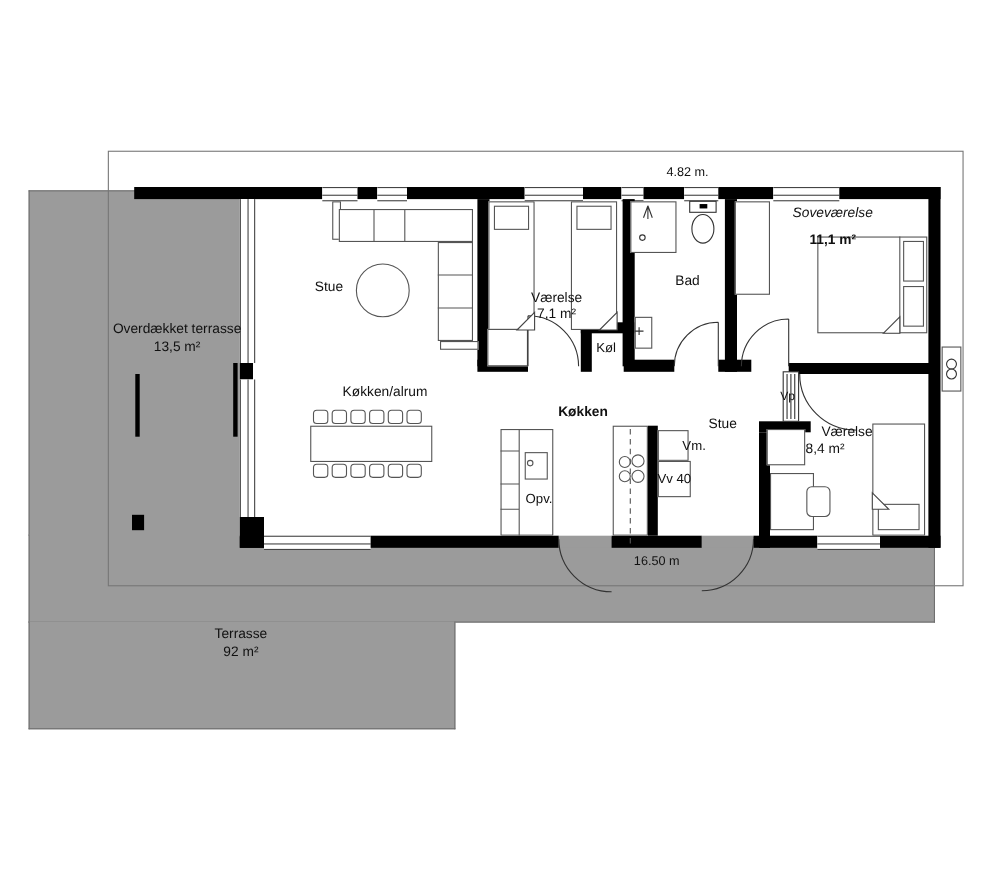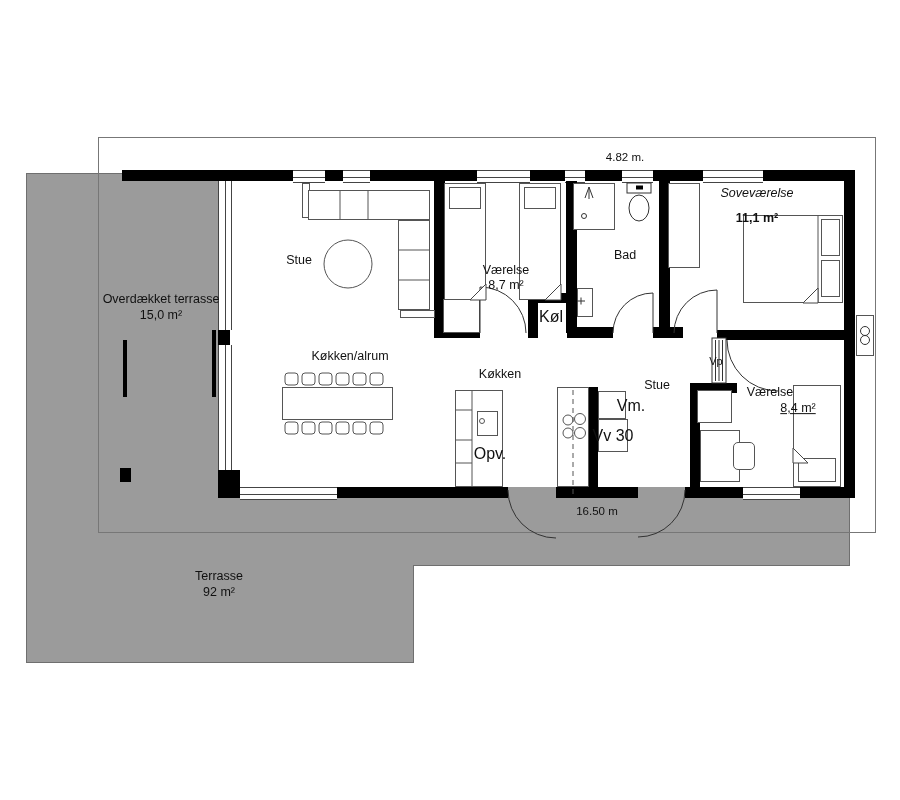--- a/index.html
+++ b/index.html
@@ -8,21 +8,21 @@
   .gray{position:absolute;background:#9b9b9b;}
   .wall{position:absolute;background:#000;z-index:3;}
   .winH{position:absolute;background:#fff;border-top:1px solid #444;border-bottom:1px solid #444;z-index:3;}
   .winH::after{content:"";position:absolute;left:0;right:0;top:50%;height:1px;background:#444;}
   .winV{position:absolute;background:#fff;border-left:1px solid #444;border-right:1px solid #444;z-index:3;}
   .winV::after{content:"";position:absolute;top:0;bottom:0;left:50%;width:1px;background:#444;}
   .opening{position:absolute;background:#9b9b9b;z-index:3;}
   .furn{position:absolute;background:#fff;border:1px solid #555;z-index:3;box-sizing:border-box;}
   .lbl{position:absolute;transform:translate(-50%,-50%);white-space:nowrap;z-index:6;
        font-size:12.5px;line-height:1.1;}
-  .lbl.small{font-size:16px;}
+  .lbl.small{font-size:12px;}
   .lbl.tiny{font-size:11px;}
   svg.lines{position:absolute;left:0;top:0;z-index:4;pointer-events:none;}
   #outline{position:absolute;border:1px solid #777;background:transparent;z-index:1;}
   .floor{position:absolute;background:#fff;z-index:2;}
 </style>
 </head>
 <body>
 
 <div id="plan">
 
@@ -161,34 +161,34 @@
         <rect x="302" y="422" width="13" height="12" rx="3"></rect>
       <rect x="319" y="422" width="13" height="12" rx="3"></rect>
         <rect x="336" y="422" width="13" height="12" rx="3"></rect>
       <rect x="353" y="422" width="13" height="12" rx="3"></rect>
         <rect x="370" y="422" width="13" height="12" rx="3"></rect>
     </g>
   </svg>
 
   <div class="lbl" style="left:299px;top:261px;">Stue</div>
   <div class="lbl" style="left:350px;top:357px;">Køkken/alrum</div>
-  <div class="lbl" style="left:500px;top:375px;">Køkken</div>
+  <div class="lbl" style="left:530px;top:375px;font-weight:bold;">Køkken</div>
   <div class="lbl" style="left:657px;top:386px;">Stue</div>
   <div class="lbl" style="left:625px;top:256px;">Bad</div>
   <div class="lbl small" style="left:551px;top:317px;">Køl</div>
   <div class="lbl" style="left:506px;top:271px;">Værelse</div>
-  <div class="lbl" style="left:506px;top:286px;">8,7 m²</div>
+  <div class="lbl" style="left:506px;top:286px;">7,1 m²</div>
   <div class="lbl" style="left:757px;top:194px;font-style:italic;">Soveværelse</div>
   <div class="lbl" style="left:757px;top:219px;font-weight:bold;">11,1 m²</div>
   <div class="lbl" style="left:770px;top:393px;">Værelse</div>
-  <div class="lbl" style="left:798px;top:409px;text-decoration:underline;">8,4 m²</div>
+  <div class="lbl" style="left:750px;top:409px;">8,4 m²</div>
   <div class="lbl" style="left:161px;top:300px;">Overdækket terrasse</div>
-  <div class="lbl" style="left:161px;top:316px;">15,0 m²</div>
+  <div class="lbl" style="left:161px;top:316px;">13,5 m²</div>
   <div class="lbl" style="left:219px;top:577px;">Terrasse</div>
   <div class="lbl" style="left:219px;top:593px;">92 m²</div>
   <div class="lbl small" style="left:625px;top:157px;font-size:11.5px;">4.82 m.</div>
   <div class="lbl small" style="left:597px;top:511px;font-size:11.5px;">16.50 m</div>
   <div class="lbl small" style="left:490px;top:454px;">Opv.</div>
   <div class="lbl small" style="left:631px;top:406px;">Vm.</div>
-  <div class="lbl small" style="left:613px;top:436px;">Vv 30</div>
+  <div class="lbl small" style="left:613px;top:436px;">Vv 40</div>
   <div class="lbl tiny" style="left:716px;top:361px;">Vp</div>
 
 </div>
 
 </body></html>

